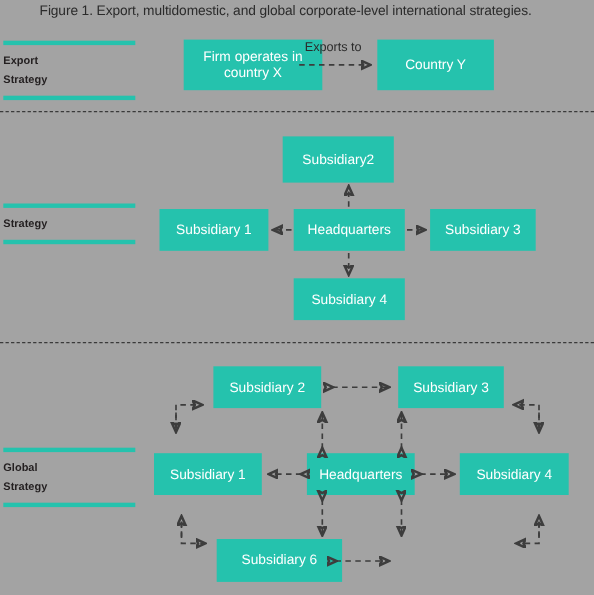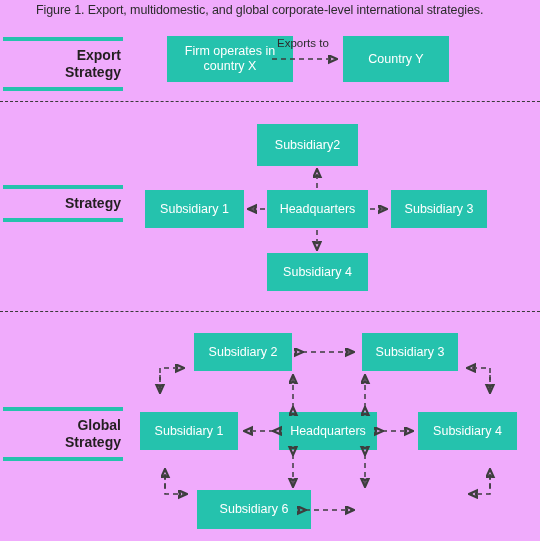--- a/index.html
+++ b/index.html
@@ -8,44 +8,43 @@
     padding: 0;
     background: #ffffff;
   }
   body {
     font-family: "Liberation Sans", sans-serif;
   }
   #figure-root {
     position: relative;
     width: 540px;
     height: 541px;
-    background: #f0abfc;
+    background: #a3a3a3;
     overflow: hidden;
   }
   
   .fig-title {
     position: absolute;
     left: 36px;
     top: 2px;
     width: 470px;
     font-size: 12.5px;
     line-height: 16px;
     color: #2b2b2b;
     font-family: "Liberation Sans", sans-serif;
     letter-spacing: -0.1px;
     white-space: nowrap;
   }
   
   .strat-label {
     position: absolute;
     left: 3px;
     width: 120px;
-    text-align: right;
     color: #231f20;
-    font-size: 14px;
+    font-size: 10px;
     font-weight: bold;
     line-height: 17px;
     font-family: "Liberation Sans", sans-serif;
   }
   .strat-label .bar {
     display: block;
     height: 4px;
     width: 120px;
     background: #25c2ad;
   }

